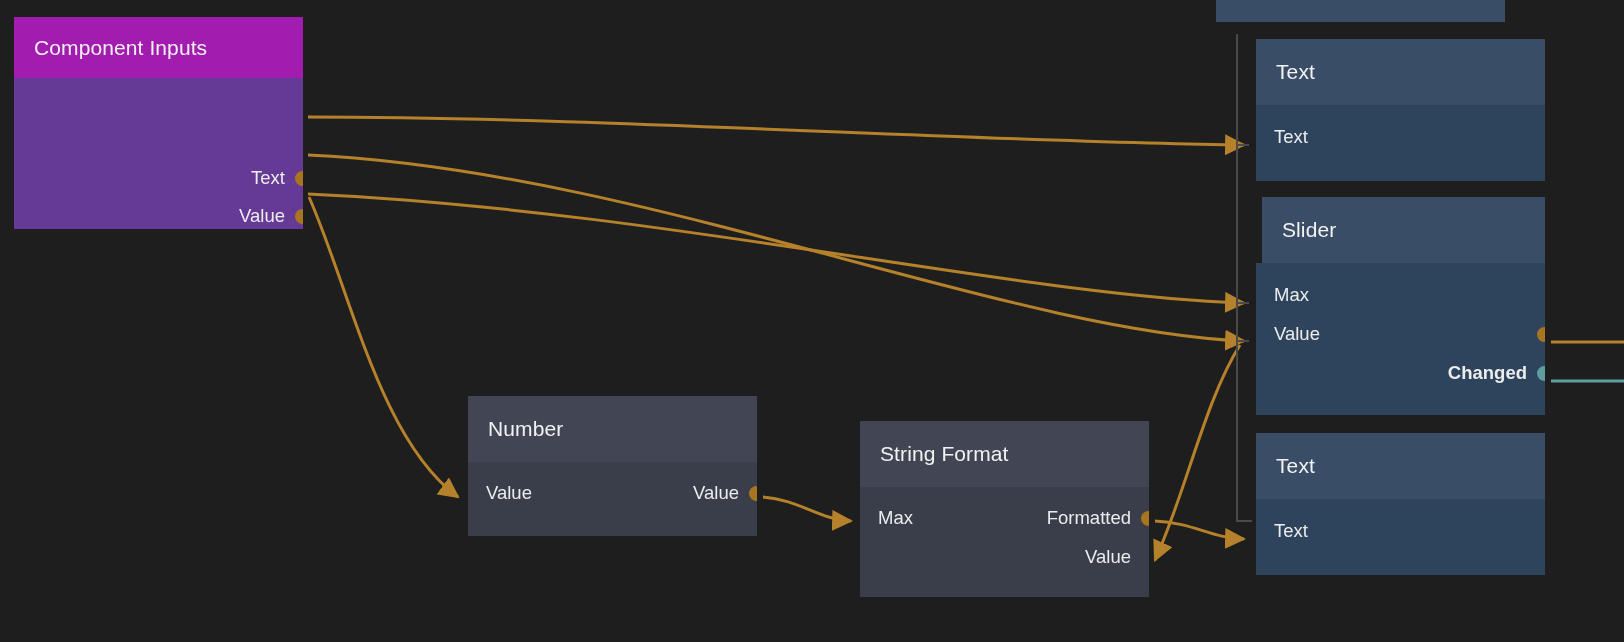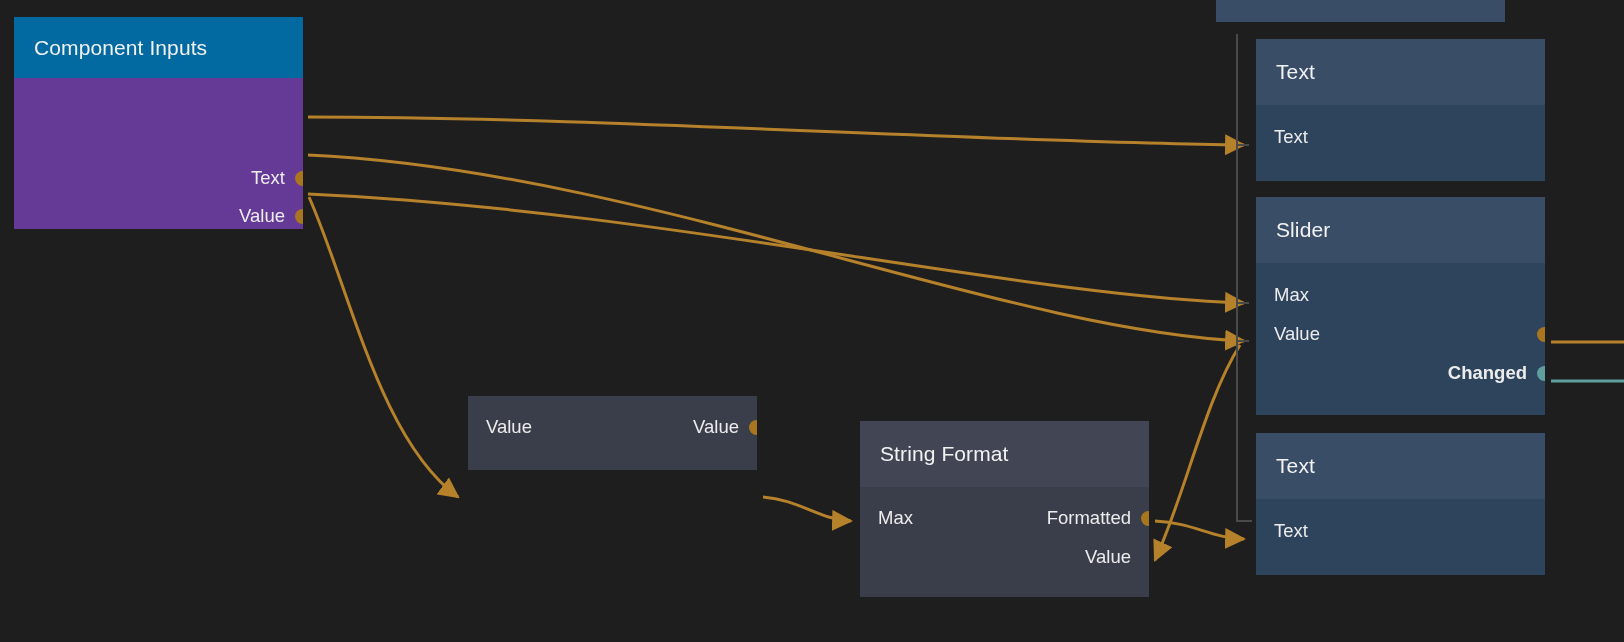--- a/index.html
+++ b/index.html
@@ -73,21 +73,21 @@
     position: absolute;
     width: 15px;
     height: 15px;
     border-radius: 50%;
     top: 50%;
     margin-top: -7.5px;
   }
   .port-dot.out-dot { right: -7px; }
 
   
-  .node-purple .node-header { background: #0369a1; }
+  .node-purple .node-header { background: #a21caf; }
   .node-purple .node-body   { background: #653a96; }
   
   .node-blue .node-header { background: #3a4d66; }
   .node-blue .node-body   { background: #2e445c; }
   
   .node-gray .node-header { background: #424654; }
   .node-gray .node-body   { background: #3a3e4b; }
 
   .group-bracket {
     position: absolute;
@@ -192,21 +192,21 @@
       <span class="node-title">Text</span>
     </div>
     <div class="node-body" style="height:76px;">
       <div class="port-row" style="top:19px;">
         <span class="port-label in">Text</span>
       </div>
     </div>
   </div>
 
   <div class="node node-blue" style="left:1256px; top:197px; width:289px; height:218px;">
-    <div class="node-header" style="height:66px;">
+    <div class="node-header" style="height:66px;margin-left:6px;">
       <span class="node-title">Slider</span>
     </div>
     <div class="node-body" style="height:152px;">
       <div class="port-row" style="top:19px;">
         <span class="port-label in">Max</span>
       </div>
       <div class="port-row" style="top:58px;">
         <span class="port-label in">Value</span>
         <span class="port-dot out-dot" style="background:#a8761f;"></span>
       </div>
@@ -222,20 +222,23 @@
       <span class="node-title">Text</span>
     </div>
     <div class="node-body" style="height:76px;">
       <div class="port-row" style="top:19px;">
         <span class="port-label in">Text</span>
       </div>
     </div>
   </div>
 
   <div class="node node-gray" style="left:468px; top:396px; width:289px; height:140px;">
+    <div class="node-header" style="height:66px;">
+      <span class="node-title">Number</span>
+    </div>
     <div class="node-body" style="height:74px;">
       <div class="port-row" style="top:18px;">
         <span class="port-label in">Value</span>
         <span class="port-label out">Value</span>
         <span class="port-dot out-dot" style="background:#a8761f;"></span>
       </div>
     </div>
   </div>
 
   <div class="node node-gray" style="left:860px; top:421px; width:289px; height:176px;">

